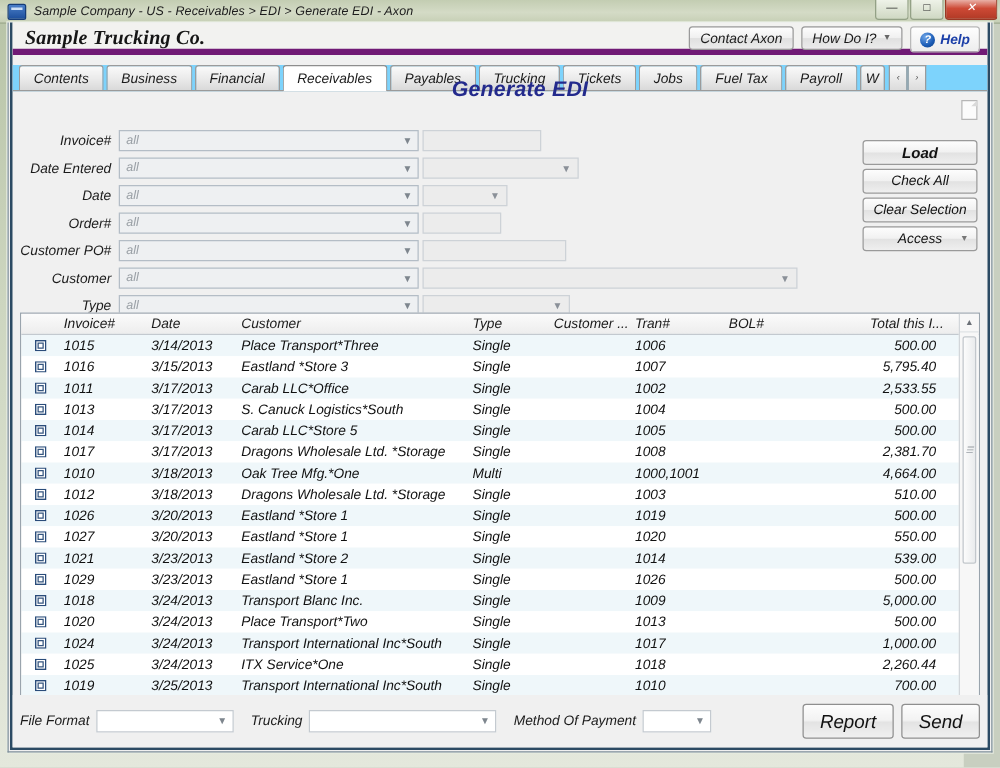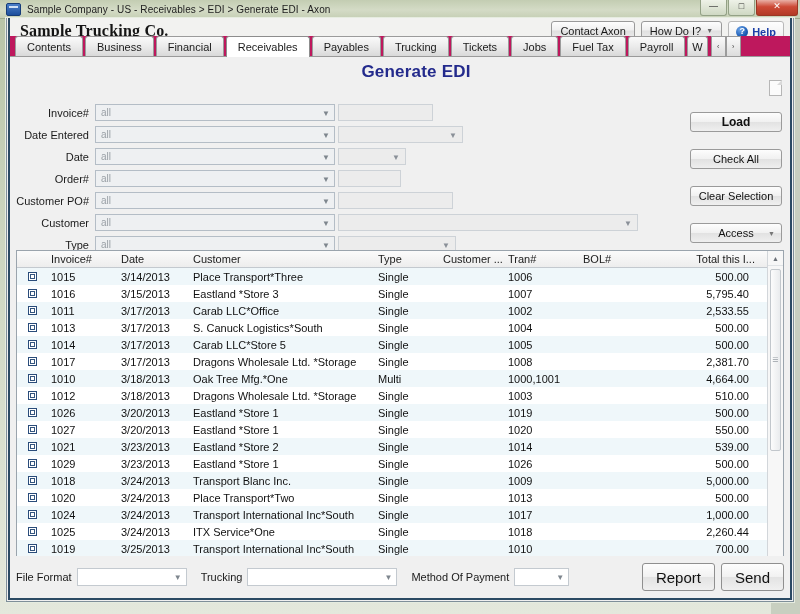--- a/index.html
+++ b/index.html
@@ -7,20 +7,21 @@
     width: 800px; height: 614px;
     overflow: hidden;
     font-family: "Liberation Sans", sans-serif;
     background: #c8cfc0;
   }
   #app {
     position: relative;
     width: 771px; height: 614px;
     background: linear-gradient(180deg,#b7c3a6 0%, #cdd6c0 40%, #e4e8dc 100%);
     box-sizing: border-box;
+    font-style: italic;
   }
 
   
   .titlebar {
     position: absolute; left: 0; top: 0; width: 800px; height: 18px;
     display: flex; align-items: center;
     background: linear-gradient(180deg,#c3cdb2 0%, #d4dbc6 55%, #c6cfb5 100%);
     border-bottom: 1px solid #9daa8d;
   }
   .tb-icon {
@@ -110,22 +111,22 @@
     width: 12px; height: 12px; border-radius: 50%;
     background: radial-gradient(circle at 35% 30%, #6fa6e8 0%, #1a5bb5 60%, #11407f 100%);
     color: #fff; font-size: 9px; font-weight: bold;
     display:flex; align-items:center; justify-content:center;
     line-height: 1;
   }
   .help-text { font-size: 11px; font-weight: bold; color: #1b3fa8; }
 
   
   .tabbar {
-    position: absolute; left: 0; top: 18px; width: 100%; height: 21px;
-    background: #be185d;
+    position: absolute; left: 0; top: 34px; width: 100%; height: 21px;
+    background: #7dd3fc;
     border-bottom: 1px solid #9a9a9a;
     box-sizing: border-box;
     display: flex; align-items: flex-end;
     padding-left: 5px;
   }
   .tab {
     height: 20px; min-width: 0;
     padding: 0 11px;
     margin-right: 2px;
     border: 1px solid #9b9b9b;
@@ -206,21 +207,21 @@
     position: relative;
   }
   .fbox.hasarrow .arw {
     position:absolute; right: 5px; top: 50%; transform: translateY(-50%);
     font-size: 8px; color: #8a9098;
   }
 
   
   .sidebtns {
     position: absolute; right: 8px; top: 94px;
-    display: flex; flex-direction: column; gap: 17px;
+    display: flex; flex-direction: column; gap: 3px;
     width: 92px;
     padding-left: 35px;
   }
   .sbtn {
     height: 20px; width: 92px; box-sizing: border-box;
     border: 1px solid #9a9a9a; border-radius: 3px;
     background: linear-gradient(180deg,#fdfdfd 0%,#f1f1f1 48%,#e2e2e2 52%,#efefef 100%);
     font-size: 11px; color: #111;
     display:flex; align-items:center; justify-content:center;
     position: relative;

